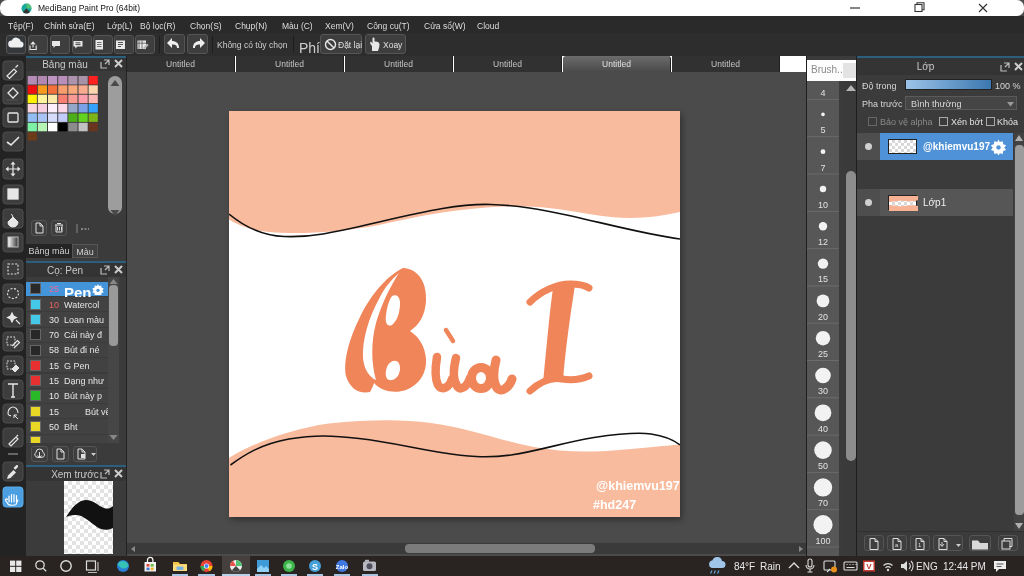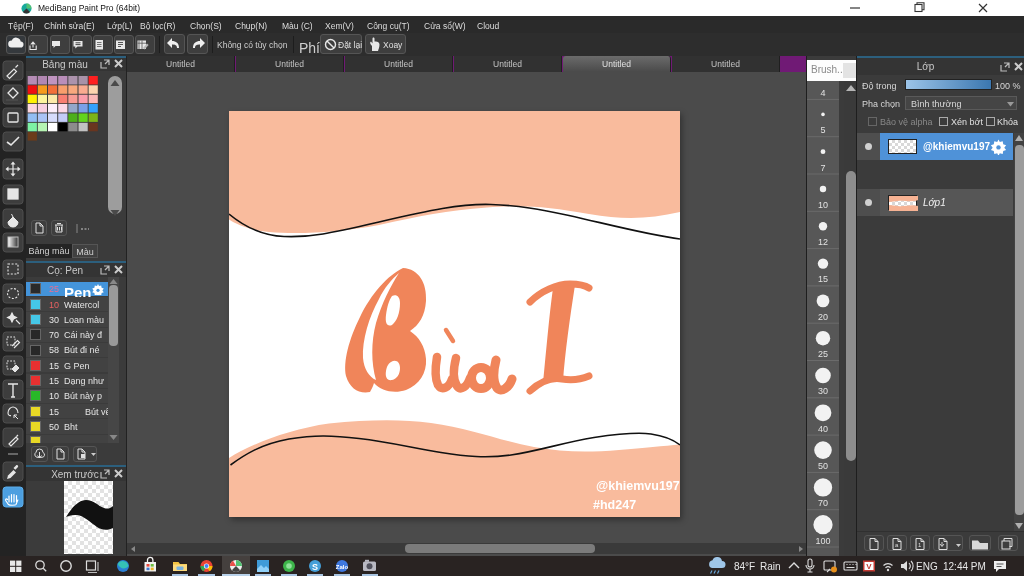--- a/index.html
+++ b/index.html
@@ -17,21 +17,21 @@
   .chk { background:#fff;
     background-image:linear-gradient(45deg,#d8d8d8 25%,transparent 25%,transparent 75%,#d8d8d8 75%),
       linear-gradient(45deg,#d8d8d8 25%,transparent 25%,transparent 75%,#d8d8d8 75%);
     background-size:6px 6px; background-position:0 0,3px 3px; border:1px solid #222; }
   .lbtn { top:478px; width:20px; height:16px; background:#3e3e3e; border:1px solid #555; border-radius:3px; top:3px; }
 </style>
 </head>
 <body>
 <div id="page">
 
-  <div class="abs" style="left:0;top:0;width:1024px;height:16px;background:#ffffff;">
+  <div class="abs" style="left:0;top:0;width:1024px;height:16px;background:#ffffff;border-radius:7px;">
     <svg class="abs" style="left:21px;top:3px" width="11" height="11" viewBox="0 0 11 11">
       <circle cx="5.5" cy="5.5" r="5" fill="#18a99c"></circle>
       <path d="M5.5 .5 A5 5 0 0 1 10.5 5.5 L5.5 5.5 Z" fill="#52c272"></path>
       <path d="M1.8 9 A5 5 0 0 0 9 9 L5.5 5.5 Z" fill="#333"></path>
     </svg>
     <div class="abs" style="left:38px;top:3px;font-size:8.5px;color:#111;">MediBang Paint Pro (64bit)</div>
     <svg class="abs" style="left:845px;top:0" width="150" height="16" viewBox="0 0 150 16">
       <path d="M5 8 h10" stroke="#333" stroke-width="1.2"></path>
       <rect x="70" y="4.5" width="7" height="7" fill="none" stroke="#333" stroke-width="1.1"></rect>
       <path d="M72 4.5 v-1.8 h7 v7 h-2" fill="none" stroke="#333" stroke-width="1.1"></path>
@@ -318,21 +318,21 @@
       <path d="M15 1 l7 7 m0 -7 l-7 7" stroke="#ccc" stroke-width="2"></path>
     </svg>
     <div class="abs" style="left:38px;top:425px;width:49px;height:73px;background:#fff;background-image:linear-gradient(45deg,#e2e2e2 25%,transparent 25%,transparent 75%,#e2e2e2 75%),linear-gradient(45deg,#e2e2e2 25%,transparent 25%,transparent 75%,#e2e2e2 75%);background-size:8px 8px;background-position:0 0,4px 4px;">
       <svg width="49" height="73" viewBox="0 0 49 73">
         <path d="M2,36 C8,26 15,19 22,19 C30,19 34,25 40,27 C44,28.5 47,27 49,25 L49,47 C44,49.5 38,49.5 33,46 C26,41 20,35 13,34 C8,33.5 4,35 2,36 Z" fill="#111"></path>
       </svg>
     </div>
   </div>
 
   <div class="abs" style="left:126px;top:56px;width:680px;height:500px;background:#4b4b4b;border-left:1px solid #222;">
-    <div class="abs" style="left:0;top:0;width:680px;height:16px;background:#701a75;" id="tabbar">
+    <div class="abs" style="left:0;top:0;width:680px;height:16px;background:#ffffff;" id="tabbar">
       <div class="abs tab" style="left:0px">Untitled</div>
       <div class="abs tab" style="left:109px">Untitled</div>
       <div class="abs tab" style="left:218px">Untitled</div>
       <div class="abs tab" style="left:327px">Untitled</div>
       <div class="abs tab tabactive" style="left:436px">Untitled</div>
       <div class="abs tab" style="left:545px">Untitled</div>
     </div>
 
     <div class="abs" style="left:0;top:487px;width:680px;height:11px;background:#3a3a3a;">
       <div class="abs" style="left:278px;top:1px;width:190px;height:9px;background:#7b7b7b;border-radius:4px;"></div>
@@ -444,21 +444,21 @@
 
   <div class="abs" style="left:857px;top:56px;width:167px;height:500px;background:#3b3b3b;" id="layerpanel">
     <div class="abs panelhdr" style="left:0;top:0;width:167px;height:19px;line-height:17px;padding-right:30px;">Lớp</div>
     <svg class="abs" style="left:143px;top:6px" width="24" height="10" viewBox="0 0 24 10">
       <path d="M1 3 v6 h6 M4 1 h5 v5 M9 1 l-4 4" stroke="#bbb" stroke-width="1.2" fill="none"></path>
       <path d="M15 1 l7 7 m0 -7 l-7 7" stroke="#ccc" stroke-width="2"></path>
     </svg>
     <div class="abs" style="left:5px;top:25px;font-size:9px;color:#d6d6d6;">Độ trong</div>
     <div class="abs" style="left:48px;top:23px;width:87px;height:11px;border:1px solid #222;background:linear-gradient(90deg,#9cc4e8,#3b77b0);"></div>
     <div class="abs" style="left:138px;top:25px;font-size:9px;color:#d6d6d6;white-space:nowrap;">100 %</div>
-    <div class="abs" style="left:5px;top:43px;font-size:9px;color:#d6d6d6;">Pha chọn</div>
+    <div class="abs" style="left:5px;top:43px;font-size:9px;color:#d6d6d6;">Pha trước</div>
     <div class="abs" style="left:48px;top:40px;width:112px;height:14px;background:#454545;border:1px solid #5a5a5a;">
       <span class="abs" style="left:5px;top:2px;font-size:9px;color:#d8d8d8;white-space:nowrap;">Bình thường</span>
       <svg class="abs" style="left:100px;top:4px" width="9" height="7" viewBox="0 0 9 7">
           <path d="M1 1 l3.5 4.5 L8 1 z" fill="#999"></path>
         </svg>
     </div>
     <div class="abs" style="left:11px;top:61px;width:9px;height:9px;border:1px solid #666;background:#3b3b3b;"></div>
     <div class="abs" style="left:23px;top:61px;font-size:9px;color:#888;white-space:nowrap;">Bảo vệ alpha</div>
     <div class="abs" style="left:82px;top:61px;width:9px;height:9px;border:1px solid #aaa;background:#3b3b3b;"></div>
     <div class="abs" style="left:94px;top:61px;font-size:9px;color:#e2e2e2;white-space:nowrap;">Xén bớt</div>
@@ -477,21 +477,21 @@
     </div>
     <div class="abs" style="left:0;top:133px;width:156px;height:27px;background:#565656;">
       <div class="abs" style="left:0;top:0;width:23px;height:27px;background:#4e4e4e;"></div>
       <div class="abs" style="left:8px;top:10px;width:7px;height:7px;border-radius:4px;background:#d0d0d0;"></div>
       <div class="abs chk" style="left:31px;top:6px;width:29px;height:15px;">
         <svg width="29" height="15" viewBox="0 0 29 15">
           <path d="M0,0 h29 v4 c-8,3 -14,0 -20,1 L0,6 z" fill="#f6b293"></path>
           <path d="M0,15 h29 v-5 c-8,-2 -14,1 -20,0 L0,9 z" fill="#f6b293"></path>
         </svg>
       </div>
-      <div class="abs" style="left:66px;top:8px;font-size:10px;color:#f0f0f0;font-style:italic;">Lớp1</div>
+      <div class="abs" style="left:66px;top:8px;font-size:10px;color:#f0f0f0;">Lớp1</div>
     </div>
 
     <div class="abs" style="left:157px;top:77px;width:10px;height:398px;background:#424242;">
       <svg class="abs" style="left:0;top:1px" width="10" height="9" viewBox="0 0 10 9">
           <path d="M5 1 l4 6 h-8 z" fill="#b0b0b0"></path>
         </svg>
       <div class="abs" style="left:1px;top:12px;width:9px;height:370px;background:#9c9c9c;border-radius:4px;"></div>
       <svg class="abs" style="left:0;top:388px" width="10" height="9" viewBox="0 0 10 9">
           <path d="M5 8 l4 -6 h-8 z" fill="#b0b0b0"></path>
         </svg>

